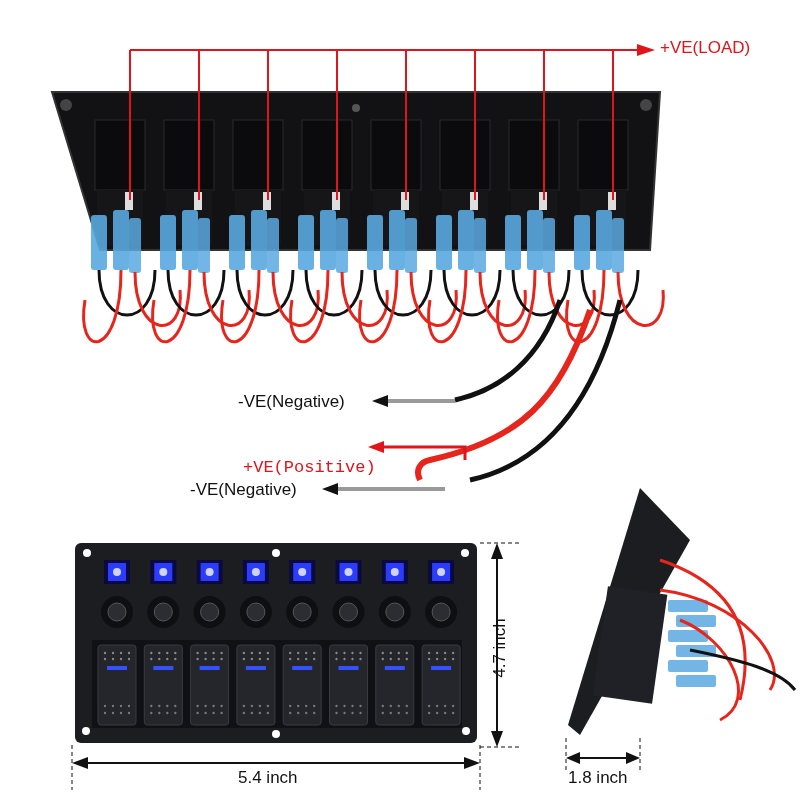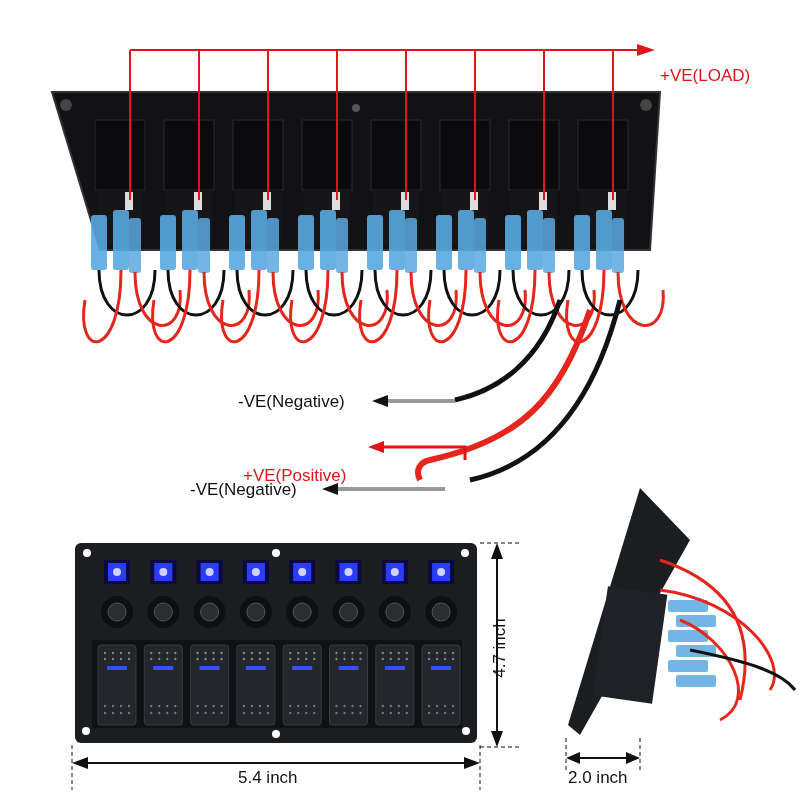--- a/index.html
+++ b/index.html
@@ -1,18 +1,18 @@
 <!DOCTYPE html>
 <html><head>
 <meta charset="utf-8">
 <style>
   html,body{margin:0;padding:0;background:#fff;}
   body{width:800px;height:800px;position:relative;overflow:hidden;font-family:"Liberation Sans",sans-serif;}
   .lbl{position:absolute;font-size:17px;white-space:nowrap;}
-  .red{color:#e0141b;margin-top:28px;}
+  .red{color:#e0141b;}
   .blk{color:#111;}
   svg{position:absolute;left:0;top:0;}
 </style>
 </head>
 <body>
 
 <svg width="800" height="800">
 
   <g>
     <polygon points="52,92 660,92 650,250 100,250" fill="#121215" stroke="#333" stroke-width="2"></polygon>
@@ -353,17 +353,17 @@
     <line x1="566" y1="738" x2="566" y2="770" stroke="#111" stroke-dasharray="4,3"></line>
     <line x1="640" y1="738" x2="640" y2="770" stroke="#111" stroke-dasharray="4,3"></line>
     <line x1="572" y1="758" x2="634" y2="758" stroke="#111" stroke-width="2"></line>
     <polygon points="566,758 580,752 580,764" fill="#111"></polygon>
     <polygon points="640,758 626,752 626,764" fill="#111"></polygon>
   </g>
 </svg>
 
 <div class="lbl red" style="left:660px;top:38px;">+VE(LOAD)</div>
 <div class="lbl blk" style="left:238px;top:392px;">-VE(Negative)</div>
-<div class="lbl red" style="left:243px;top:438px;">+VE(Positive)</div>
+<div class="lbl red" style="left:243px;top:458px;font-family:Liberation Mono, monospace;">+VE(Positive)</div>
 <div class="lbl blk" style="left:190px;top:480px;">-VE(Negative)</div>
 <div class="lbl blk" style="left:238px;top:768px;">5.4 inch</div>
 <div class="lbl blk" style="left:470px;top:638px;transform:rotate(-90deg);transform-origin:center;">4.7 inch</div>
-<div class="lbl blk" style="left:568px;top:768px;">2.0 inch</div>
+<div class="lbl blk" style="left:568px;top:768px;">1.8 inch</div>
 
 </body></html>

